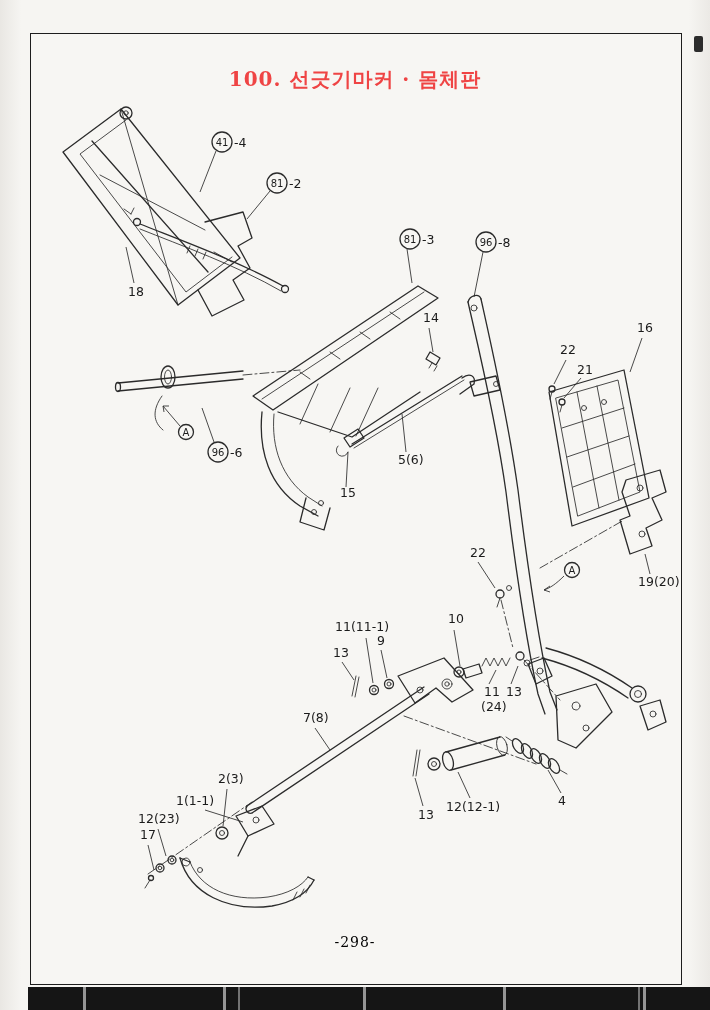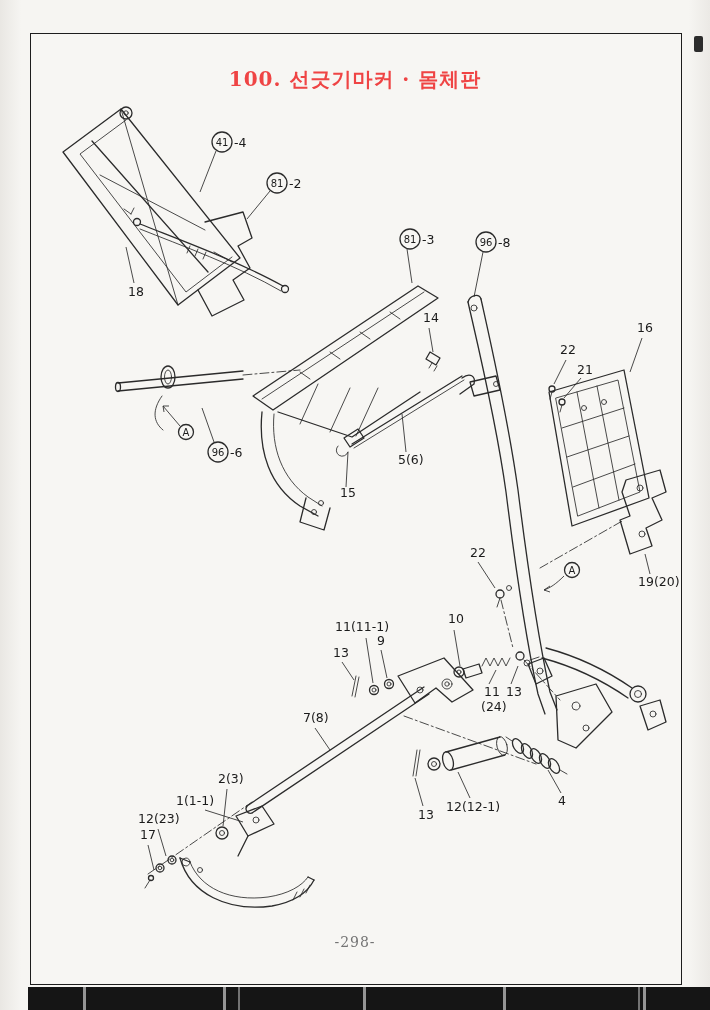--- a/index.html
+++ b/index.html
@@ -13,21 +13,21 @@
     border:1.5px solid #1d1d1d;box-sizing:border-box;background:#f7f6f3;
   }
   .page-title{
     position:absolute;left:0;top:66px;width:100%;text-align:center;
     font-family:"DejaVu Serif","Liberation Serif",serif;
     font-size:20px;font-weight:600;letter-spacing:1px;color:#ef4444;
   }
   .page-number{
     position:absolute;left:0;top:934px;width:100%;text-align:center;
     font-family:"DejaVu Serif","Liberation Serif",serif;
-    font-size:14px;color:#737373;letter-spacing:1px;
+    font-size:14px;color:#000000;letter-spacing:1px;
   }
   svg.diagram{position:absolute;left:0;top:0;}
   .ln{stroke:#2b2b2b;fill:none;stroke-width:1.3;stroke-linecap:round;stroke-linejoin:round;}
   .thin{stroke-width:0.85;}
   .lead{stroke:#2b2b2b;stroke-width:0.85;fill:none;}
   .dashdot{stroke:#2b2b2b;stroke-width:0.85;fill:none;stroke-dasharray:9 3 2 3;}
   .lbl{font-family:"DejaVu Sans",sans-serif;font-size:12.5px;fill:#1b1b1b;stroke:none;}
   .clbl{font-family:"DejaVu Sans",sans-serif;font-size:10px;fill:#1b1b1b;stroke:none;text-anchor:middle;}
   .scan-band{
     position:absolute;left:28px;top:987px;width:682px;height:23px;background:#151515;

